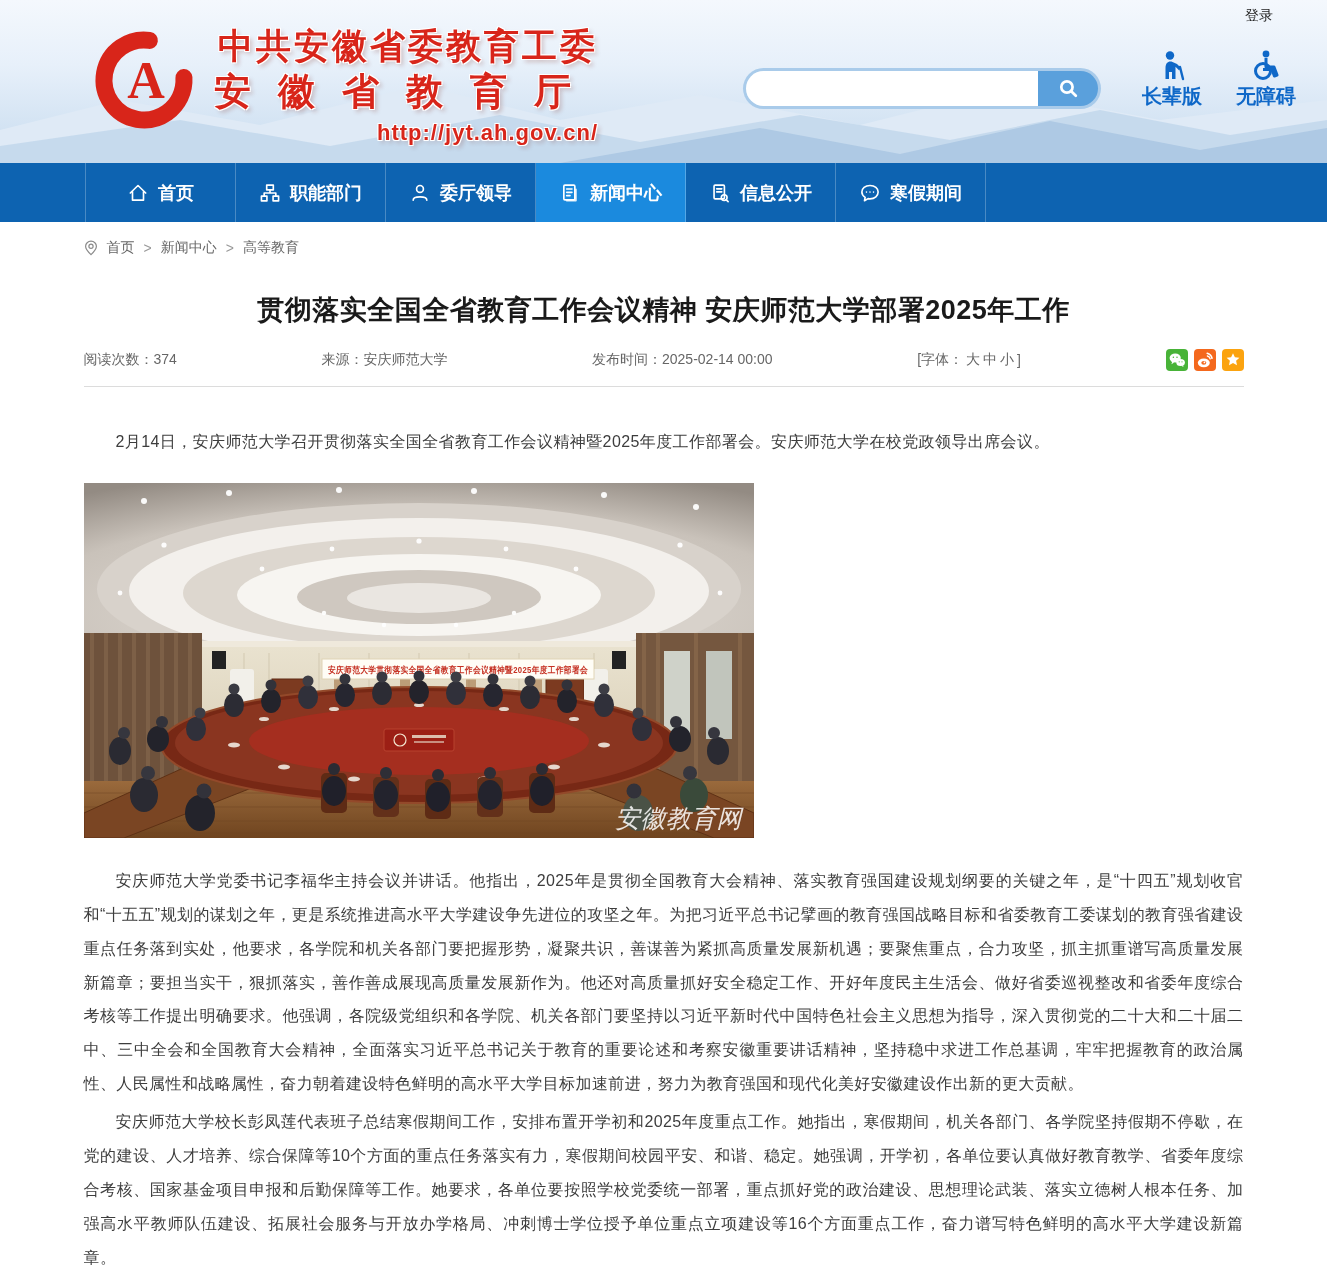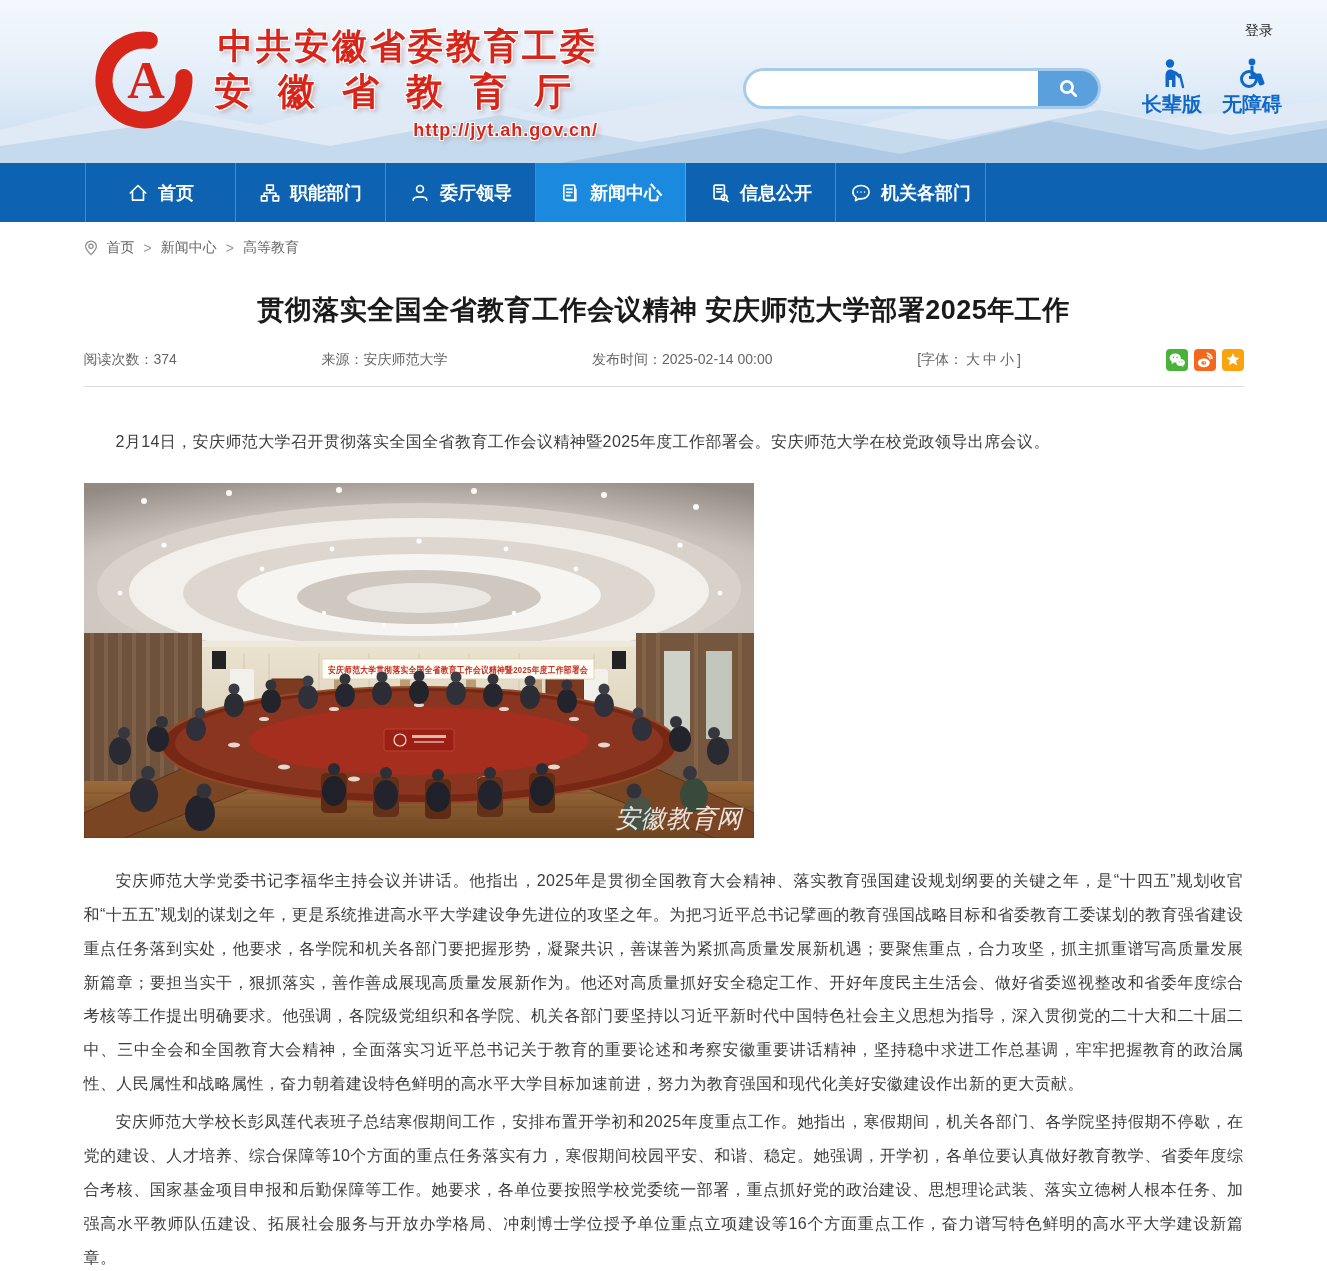--- a/index.html
+++ b/index.html
@@ -5,35 +5,35 @@
   * { box-sizing: border-box; margin: 0; padding: 0; }
   html,body { width:1327px; }
   body {
     height:1271px; overflow:hidden; background:#fff; position:relative;
     font-family:"Liberation Sans","DejaVu Sans",sans-serif; color:#333;
   }
   
   .header { position:relative; height:163px; overflow:hidden;
     background:linear-gradient(180deg,#f4f8fd 0%,#e7f0fa 40%,#d3e3f3 78%,#c6daee 100%); }
   .mountains { position:absolute; left:0; bottom:0; width:1327px; height:105px; }
-  .login-link { position:absolute; top:22px; right:54px; font-size:14px; color:#222; text-decoration:none; }
+  .login-link { position:absolute; top:7px; right:54px; font-size:14px; color:#222; text-decoration:none; }
   .logo { position:absolute; left:88px; top:24px; display:flex; align-items:flex-start; }
   .logo-mark { width:112px; height:112px; }
   .logo-text { margin-left:14px; color:#d8251a; font-weight:bold;
     text-shadow:1px 1px 0 #fff,-1px -1px 0 #fff,1px -1px 0 #fff,-1px 1px 0 #fff,3px 3px 4px rgba(120,30,20,.25);text-align:right; }
   .logo-line1 { font-size:35px; letter-spacing:3px; line-height:44px; }
   .logo-line2 { font-size:37px; letter-spacing:27px; line-height:48px; white-space:nowrap; }
-  .logo-url { font-size:18px; letter-spacing:1px; margin-top:4px; margin-left:12px; }
+  .logo-url { font-size:22px; letter-spacing:1px; margin-top:4px; margin-left:12px; }
   .search-area { position:absolute; left:743px; top:68px; width:358px; height:41px;
     background:#a9cbea; border-radius:21px; padding:3px; display:flex; }
   .search-input { flex:1; border:none; outline:none; border-radius:18px 0 0 18px; padding:0 14px;
     font-size:15px; background:#fff; }
   .search-btn { width:60px; border:none; background:#5aa0dc; border-radius:0 18px 18px 0;
     display:flex; align-items:center; justify-content:center; cursor:pointer; }
-  .access-tools { position:absolute; left:1142px; top:57px; display:flex; gap:20px; }
+  .access-tools { position:absolute; left:1142px; top:49px; display:flex; gap:34px; }
   .tool { display:flex; flex-direction:column; align-items:center; gap:2px; cursor:pointer;
     color:#0f68c8; font-size:20px; font-weight:bold; text-decoration:none; }
   
   .nav { height:59px; background:#0d63b1; }
   .nav-inner { display:flex; height:100%; margin-left:85px; width:1202px; border-left:1px solid rgba(255,255,255,.25); }
   .nav-item { width:150px; height:100%; display:flex; align-items:center; justify-content:center; gap:9px;
     color:#fff; font-size:18px; font-weight:bold; text-decoration:none;
     border-right:1px solid rgba(255,255,255,.25); }
   .nav-item.active { background:#1b8ade; }
   .nav-item svg { flex:none; }
@@ -150,21 +150,21 @@
         </svg>
       <span>信息公开</span>
     </a>
     <a class="nav-item" href="#">
       <svg width="22" height="22" viewBox="0 0 20 20" fill="none" stroke="#fff" stroke-width="1.5" stroke-linecap="round" stroke-linejoin="round">
         <path d="M10 3.2 C5.6 3.2 2.6 5.9 2.6 9.2 C2.6 11.2 3.8 12.9 5.6 14 L5 17 L8.3 15.1 C8.8 15.2 9.4 15.3 10 15.3 C14.4 15.3 17.4 12.5 17.4 9.2 C17.4 5.9 14.4 3.2 10 3.2 Z"></path>
         <circle cx="6.8" cy="9.2" r=".7" fill="#fff" stroke="none"></circle>
           <circle cx="10" cy="9.2" r=".7" fill="#fff" stroke="none"></circle>
           <circle cx="13.2" cy="9.2" r=".7" fill="#fff" stroke="none"></circle>
         </svg>
-      <span>机关各部门</span>
+      <span>寒假期间</span>
     </a>
   </div>
 </div>
 
 <div class="main">
 
   <div class="breadcrumb">
     <svg width="14" height="16" viewBox="0 0 14 16" fill="none" stroke="#8a8a8a" stroke-width="1.2">
       <path d="M7 1.2 C3.9 1.2 1.6 3.5 1.6 6.3 C1.6 9.7 7 14.6 7 14.6 C7 14.6 12.4 9.7 12.4 6.3 C12.4 3.5 10.1 1.2 7 1.2 Z"></path>
         <circle cx="7" cy="6.2" r="2.1"></circle>

